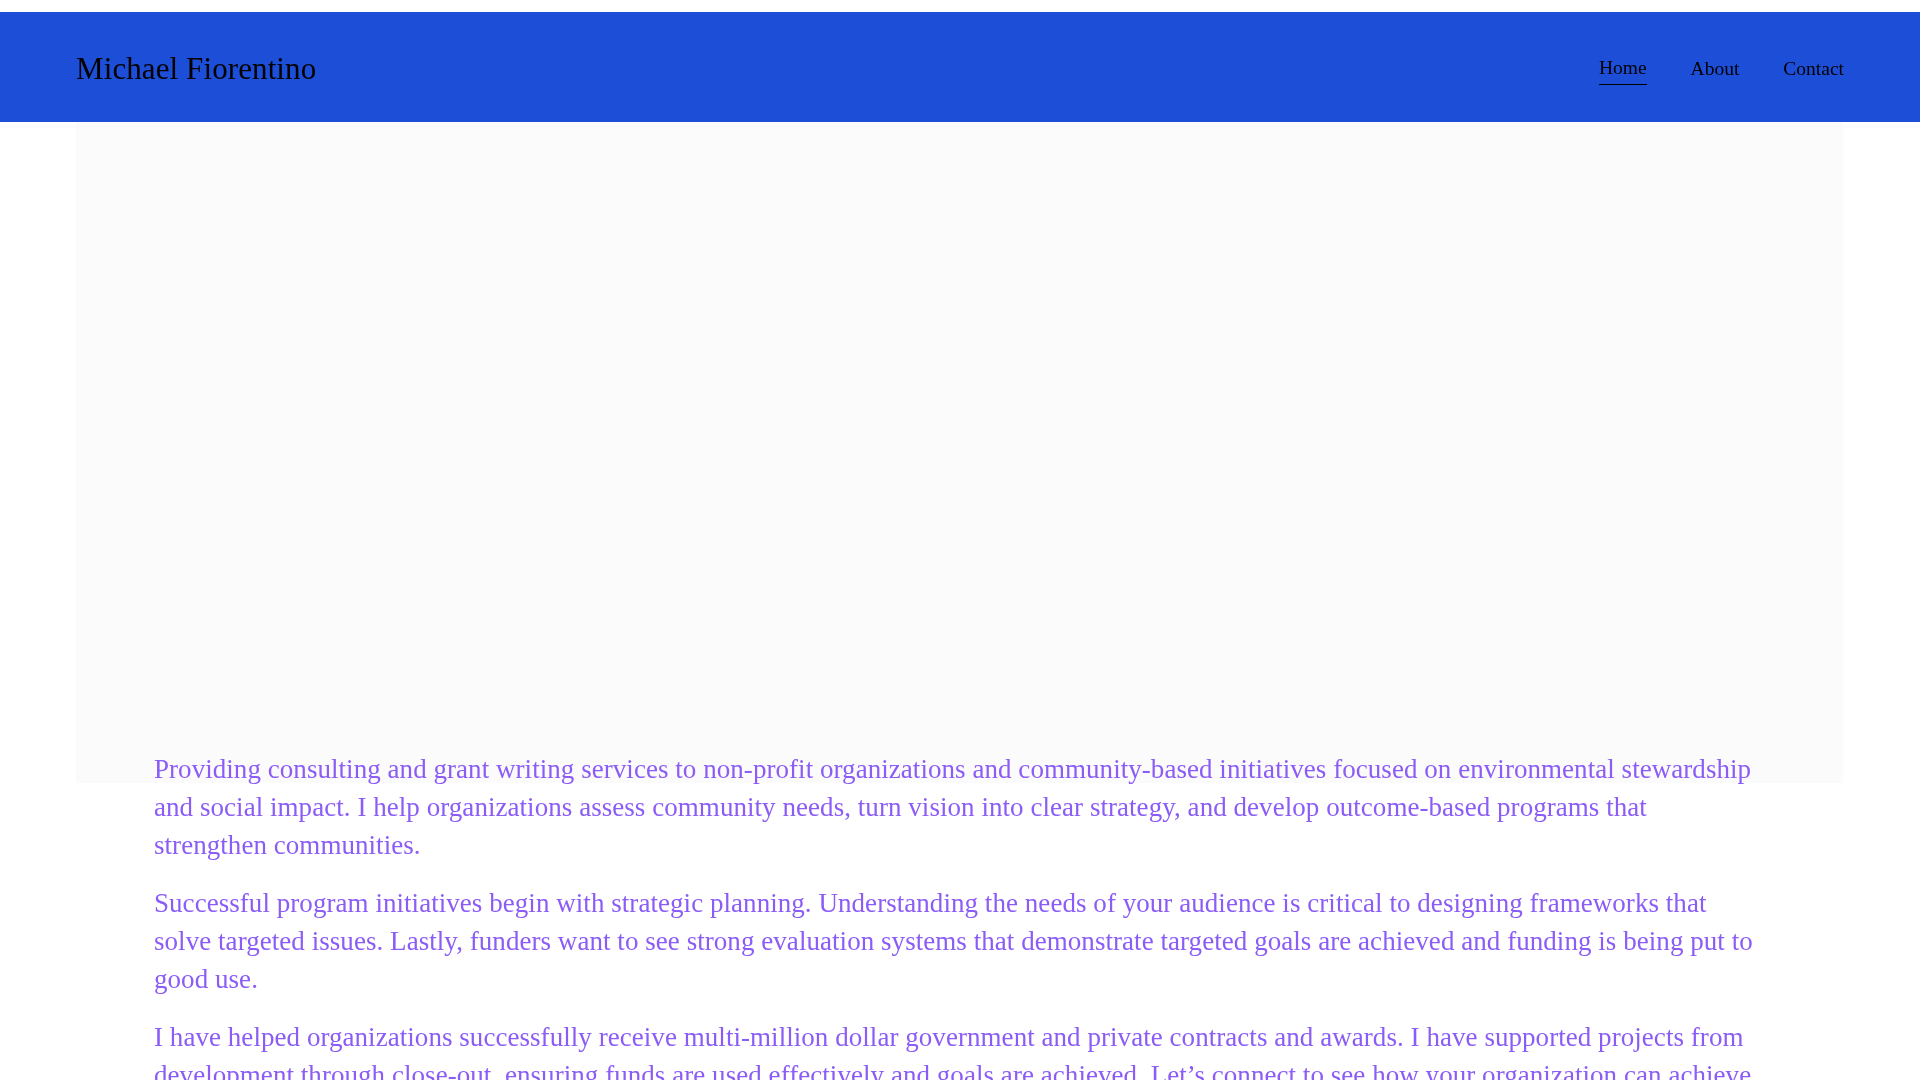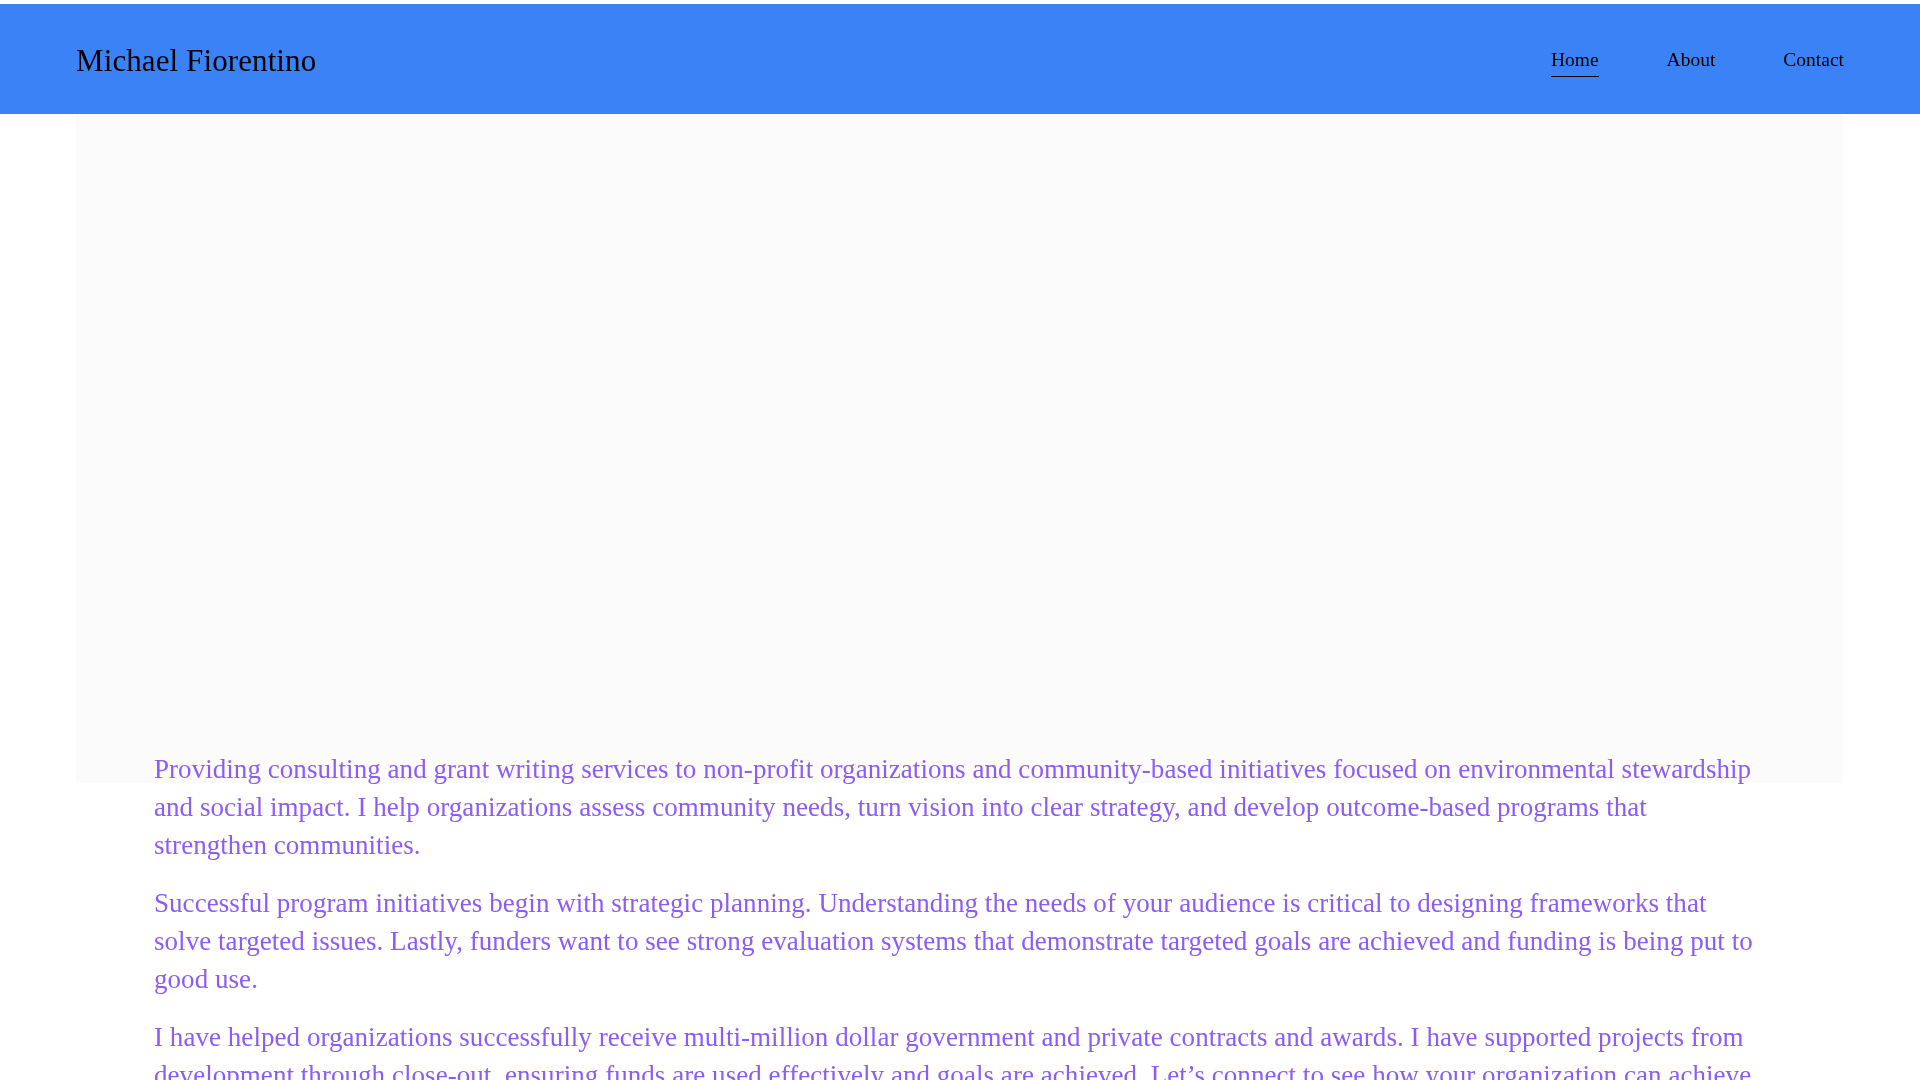--- a/index.html
+++ b/index.html
@@ -12,58 +12,59 @@
     background: #ffffff;
     font-family: "Liberation Serif", "DejaVu Serif", serif;
     color: #000000;
     overflow: hidden;
     position: relative;
   }
 
   
   .site-header {
     position: absolute;
-    top: 4px;
+    top: 12px;
     left: 0;
     width: 1920px;
     height: 110px;
     box-sizing: border-box;
     padding: 0 76px 0 76px;
     display: flex;
     align-items: center;
     justify-content: space-between;
-    background: #3b82f6;
+    background: #1d4ed8;
     z-index: 5;
   }
 
   .site-title {
     font-size: 31px;
     line-height: 1.2;
     font-weight: 400;
     letter-spacing: 0.1px;
     color: #000000;
     text-decoration: none;
     white-space: nowrap;
     padding-top: 4px;
   }
 
   .main-nav {
     display: flex;
+    align-items: center;
     gap: 0px;
     padding-top: 4px;
   }
 
   .nav-link {
     font-size: 19.5px;
     line-height: 1.3;
     color: #000000;
     text-decoration: none;
     white-space: nowrap;
     padding: 2px 0;
-    margin-left: 68px;
+    margin-left: 44px;
     position: relative;
   }
   .nav-link:first-child { margin-left: 0; }
 
   .nav-link.is-active {
     border-bottom: 1.6px solid #000000;
     padding-bottom: 3px;
   }
 
   

